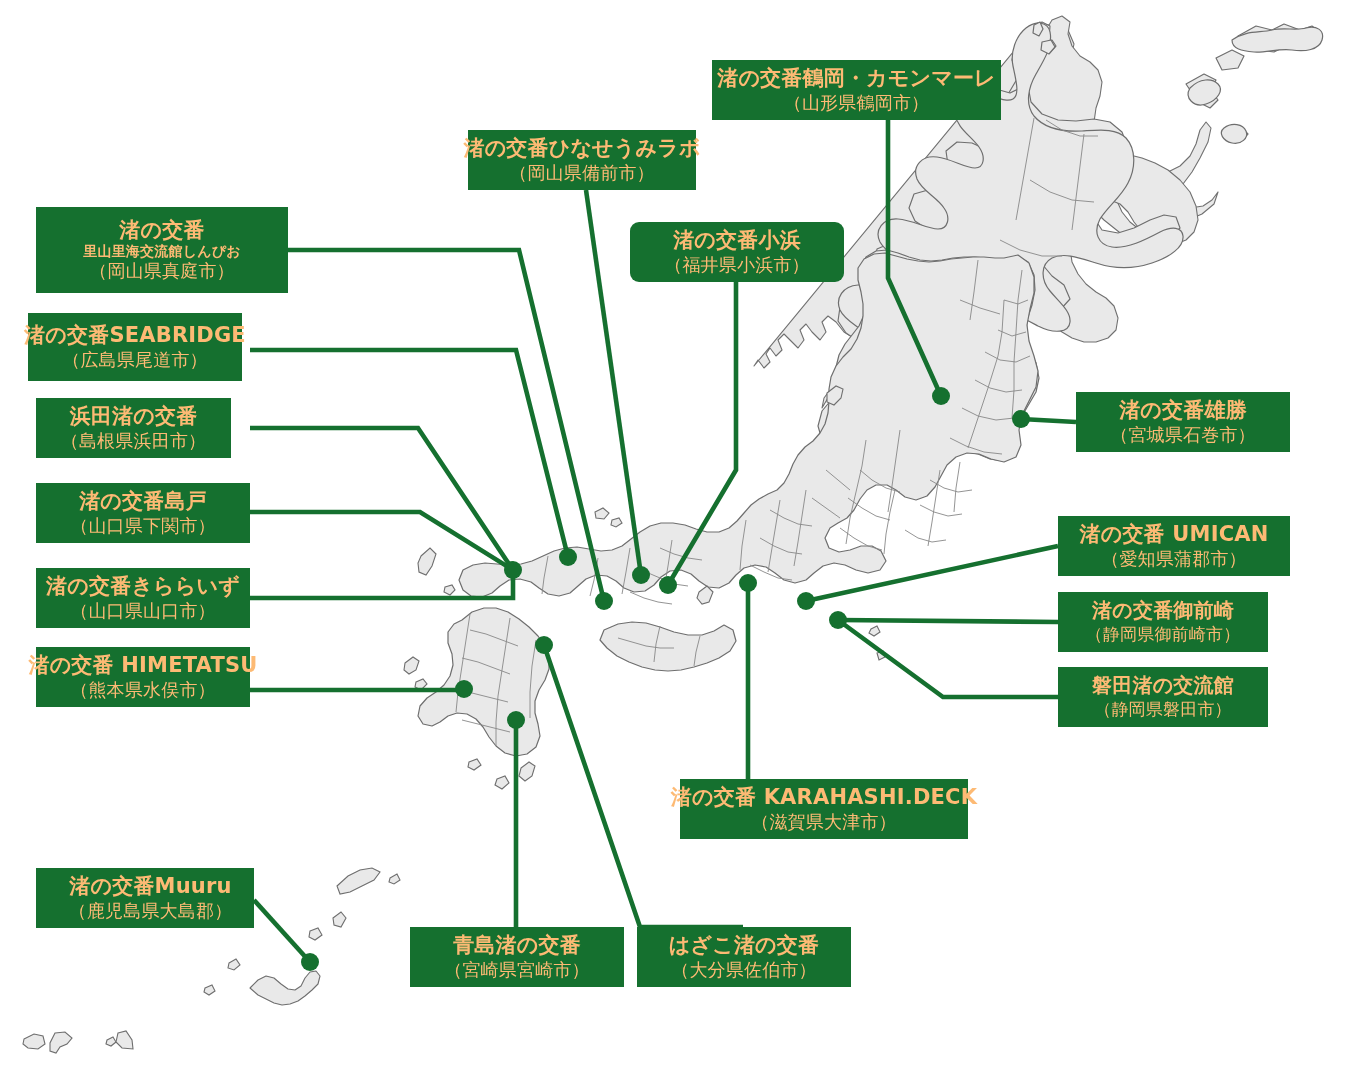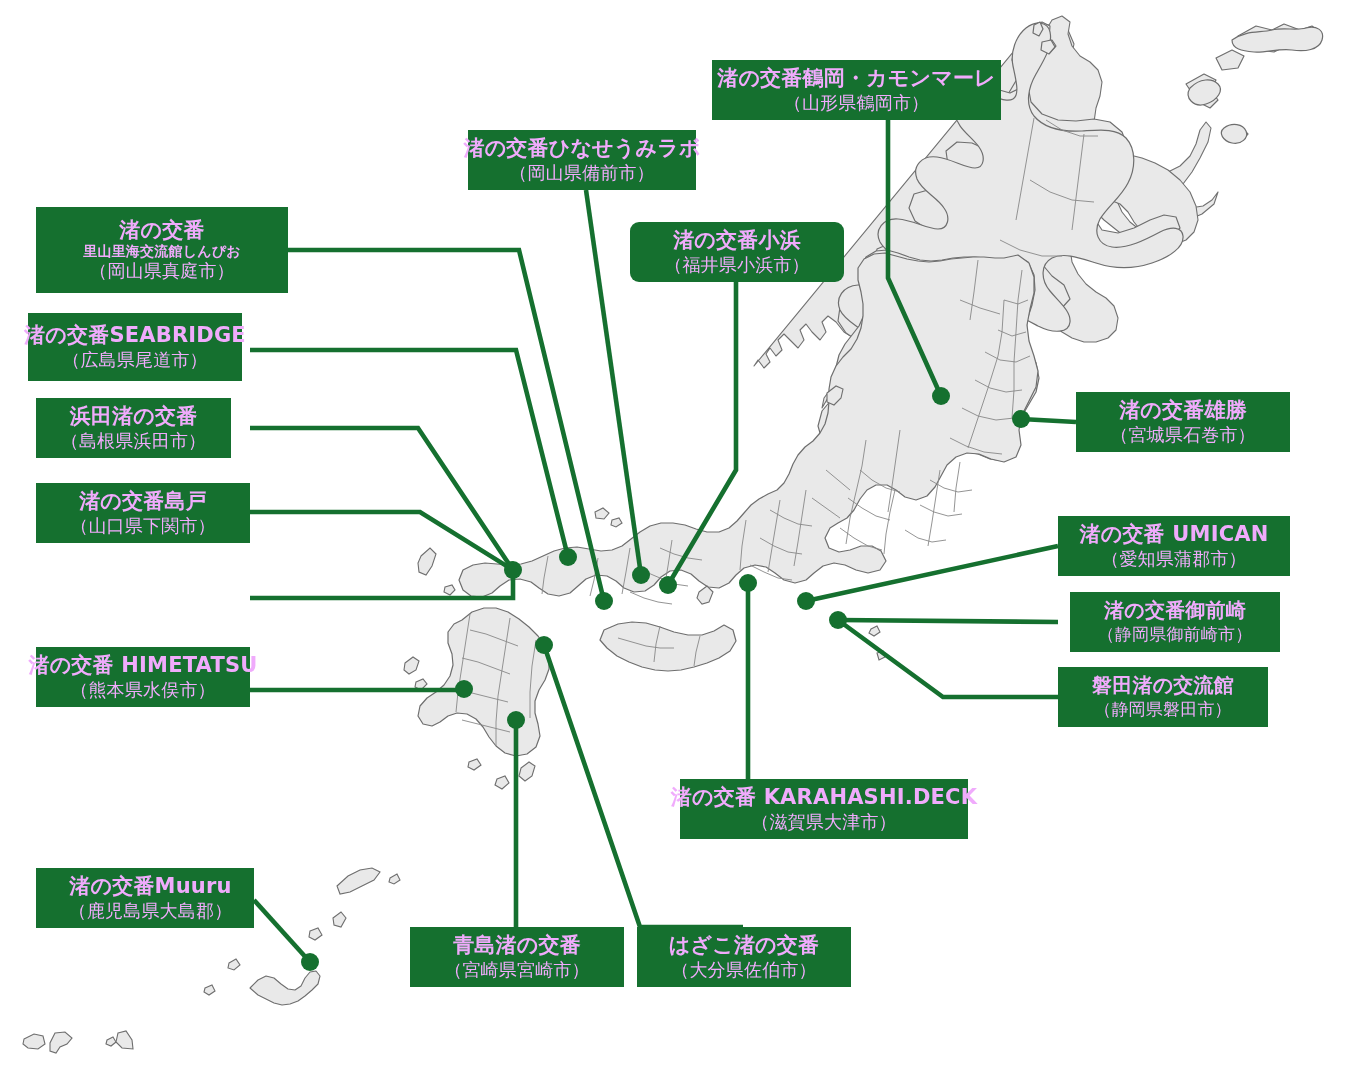--- a/index.html
+++ b/index.html
@@ -7,21 +7,21 @@
   body{
     font-family:"DejaVu Sans","Liberation Sans",sans-serif;
     width:1360px;height:1066px;position:relative;overflow:hidden;
   }
   #stage{position:absolute;left:0;top:0;width:1360px;height:1066px;}
   #mapsvg{position:absolute;left:0;top:0;width:1360px;height:1066px;}
 
   .label-box{
     position:absolute;
     background:#15702f;
-    color:#f0abfc;
+    color:#fdba74;
     box-sizing:border-box;
     display:flex;
     flex-direction:column;
     align-items:center;
     justify-content:center;
     line-height:1.18;
     padding:4px 10px 5px 10px;
     text-align:center;
     white-space:nowrap;
   }
@@ -506,20 +506,24 @@
   <div class="label-box" style="left:36px;top:398px;width:195px;height:60px;">
     <span class="l1">浜田渚の交番</span>
     <span class="sub">（島根県浜田市）</span>
   </div>
 
   <div class="label-box" style="left:36px;top:483px;width:214px;height:60px;">
     <span class="l1">渚の交番島戸</span>
     <span class="sub">（山口県下関市）</span>
   </div>
 
+  <div class="label-box" style="left:36px;top:568px;width:214px;height:60px;">
+    <span class="l1">渚の交番きららいず</span>
+    <span class="sub">（山口県山口市）</span>
+  </div>
 
   <div class="label-box" style="left:36px;top:647px;width:214px;height:60px;">
     <span class="l1">渚の交番 HIMETATSU</span>
     <span class="sub">（熊本県水俣市）</span>
   </div>
 
   <div class="label-box" style="left:36px;top:868px;width:218px;height:60px;padding-left:21px;">
     <span class="l1">渚の交番Muuru</span>
     <span class="sub">（鹿児島県大島郡）</span>
   </div>
@@ -542,21 +546,21 @@
   <div class="label-box" style="left:1076px;top:392px;width:214px;height:60px;">
     <span class="l1">渚の交番雄勝</span>
     <span class="sub">（宮城県石巻市）</span>
   </div>
 
   <div class="label-box" style="left:1058px;top:516px;width:232px;height:60px;">
     <span class="l1">渚の交番 UMICAN</span>
     <span class="sub">（愛知県蒲郡市）</span>
   </div>
 
-  <div class="label-box small" style="left:1058px;top:592px;width:210px;height:60px;margin-left:12px;">
+  <div class="label-box small" style="left:1058px;top:592px;width:210px;height:60px;">
     <span class="l1">渚の交番御前崎</span>
     <span class="sub">（静岡県御前崎市）</span>
   </div>
 
   <div class="label-box small" style="left:1058px;top:667px;width:210px;height:60px;">
     <span class="l1">磐田渚の交流館</span>
     <span class="sub">（静岡県磐田市）</span>
   </div>
 
   <div class="label-box" style="left:680px;top:779px;width:288px;height:60px;">

